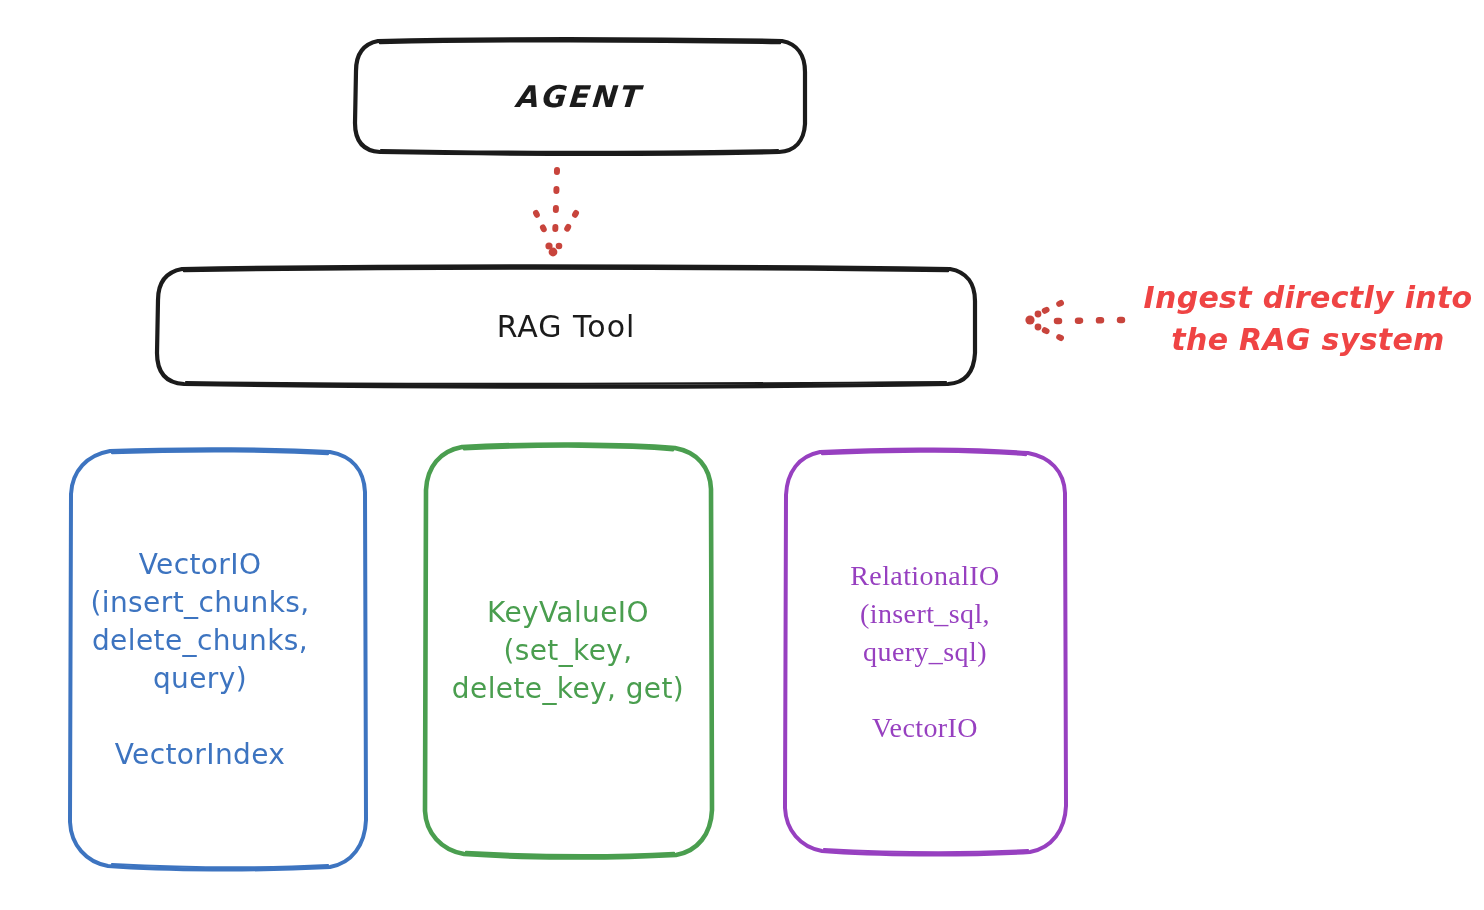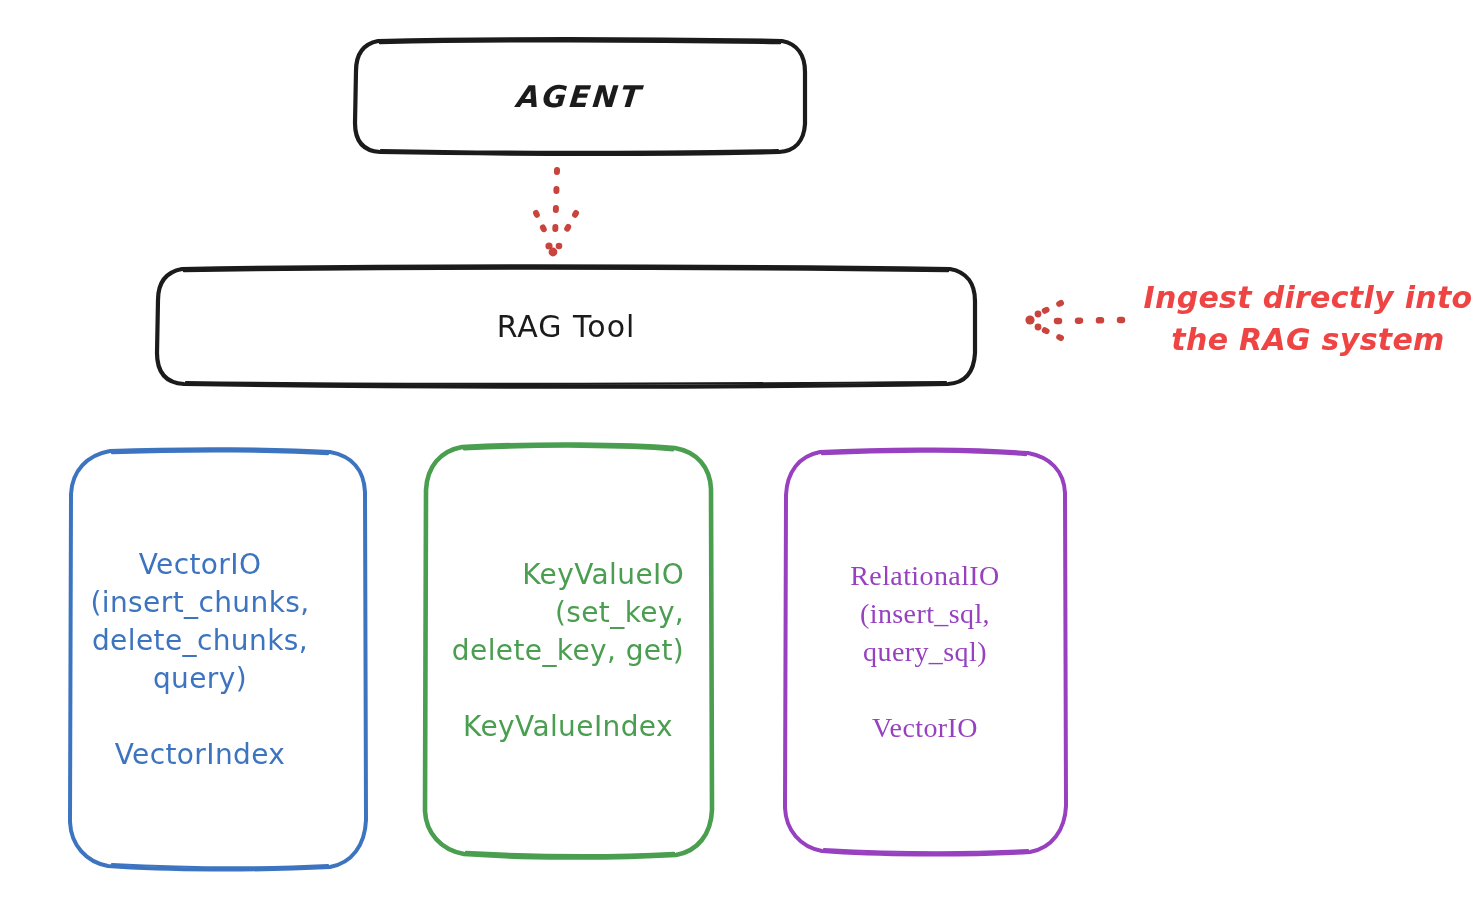--- a/index.html
+++ b/index.html
@@ -77,21 +77,20 @@
     width: 260px;
     height: 419px;
     padding: 0 10px;
   }
   #node-keyvalue {
     left: 425px;
     top: 445px;
     width: 286px;
     height: 411px;
     padding: 0 6px;
-    text-align: right;
   }
   #node-relational {
     left: 785px;
     top: 450px;
     width: 280px;
     height: 403px;
     padding: 0 10px;
     font-family: Liberation Serif, serif;
   }
 
@@ -208,21 +207,20 @@
 (insert_chunks,
 delete_chunks,
 query)</div>
   <div class="label secondary">VectorIndex</div>
 </div>
 
 <div class="node leaf" id="node-keyvalue">
   <div class="label">KeyValueIO
 (set_key,
 delete_key, get)</div>
-  <div class="label secondary">KeyValueIndex</div>
 </div>
 
 <div class="node leaf" id="node-relational">
   <div class="label">RelationalIO
 (insert_sql,
 query_sql)</div>
   <div class="label secondary">VectorIO</div>
 </div>
 
 <div id="annotation-ingest">Ingest directly into

